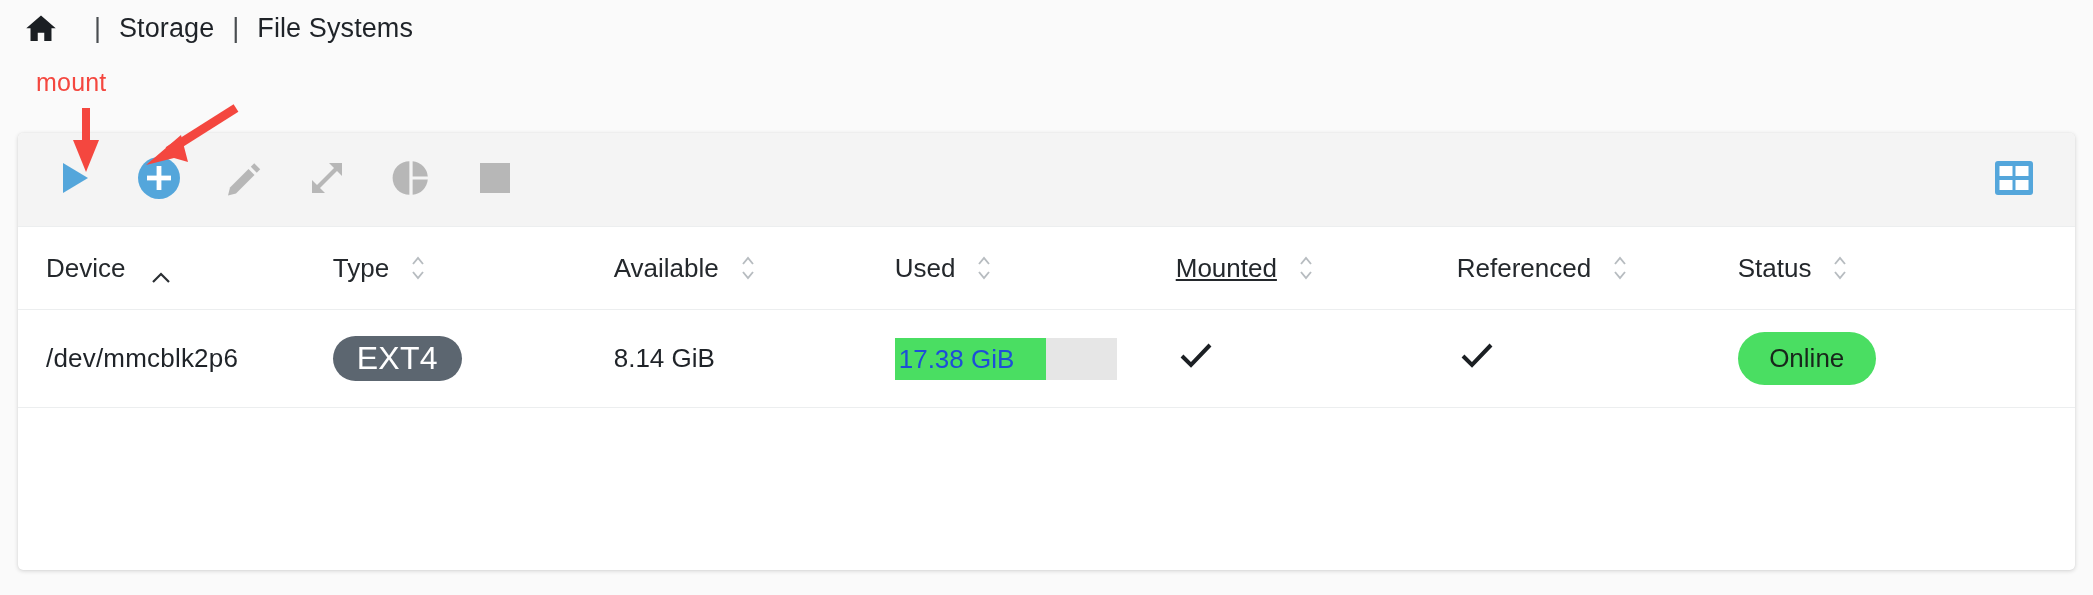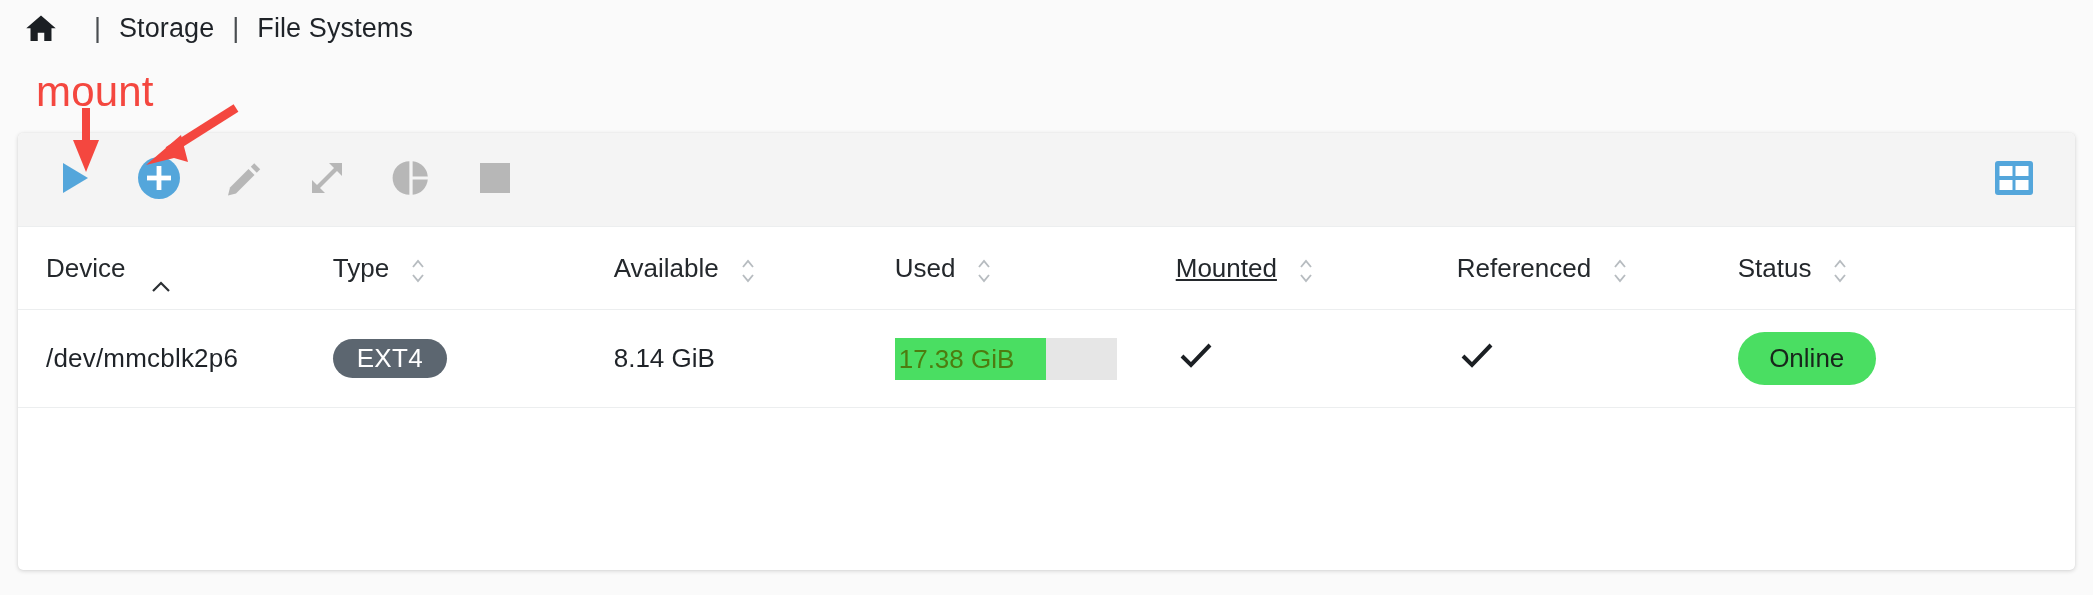--- a/index.html
+++ b/index.html
@@ -49,21 +49,21 @@
     font-size: 27px;
     color: #1f2328;
     letter-spacing: 0.1px;
     white-space: nowrap;
   }
 
   
   .annot {
     position: absolute;
     color: #f4473f;
-    font-size: 42px;
+    font-size: 25px;
     font-weight: 400;
     letter-spacing: 0.2px;
     white-space: nowrap;
   }
   .annot-mount { left: 36px; top: 68px; }
   .annot-format { left: 237px; top: 68px; }
 
   .arrow-layer {
     position: absolute;
     left: 0; top: 0;
@@ -135,21 +135,21 @@
     color: #24282c;
     padding: 0;
     height: 83px;
     vertical-align: middle;
     border-top: 1px solid #eceeef;
     border-bottom: 1px solid #eceeef;
     white-space: nowrap;
   }
   .th-inner {
     display: flex;
-    align-items: flex-end;
+    align-items: center;
     gap: 22px;
     cursor: pointer;
   }
   .col-device   { width: 280px; padding-left: 28px !important; }
   .col-type     { width: 250px; }
   .col-avail    { width: 250px; }
   .col-used     { width: 250px; }
   .col-mounted  { width: 250px; text-decoration: underline; }
   .col-ref      { width: 250px; }
   .col-status   { width: 300px; }
@@ -164,21 +164,21 @@
   }
   td.cell-device { padding-left: 28px !important; letter-spacing: 0.2px; margin-left: 20px; }
 
   .type-badge {
     display: inline-flex;
     align-items: center;
     justify-content: center;
     background: #5c6670;
     color: #ffffff;
     border-radius: 999px;
-    font-size: 26px;
+    font-size: 32px;
     padding: 4px 24px;
     min-width: 112px;
     letter-spacing: 0.3px;
   }
 
   .usage-bar {
     position: relative;
     width: 222px;
     height: 42px;
     background: #e6e6e6;
@@ -188,21 +188,21 @@
     position: absolute;
     left: 0; top: 0; bottom: 0;
     background: #4ade62;
   }
   .usage-label {
     position: absolute;
     left: 4px;
     top: 50%;
     transform: translateY(-50%);
     font-size: 26px;
-    color: #4d7c0f;
+    color: #1d4ed8;
     white-space: nowrap;
   }
 
   .check {
     display: inline-block;
     width: 40px;
     height: 40px;
   }
 
   .status-badge {

